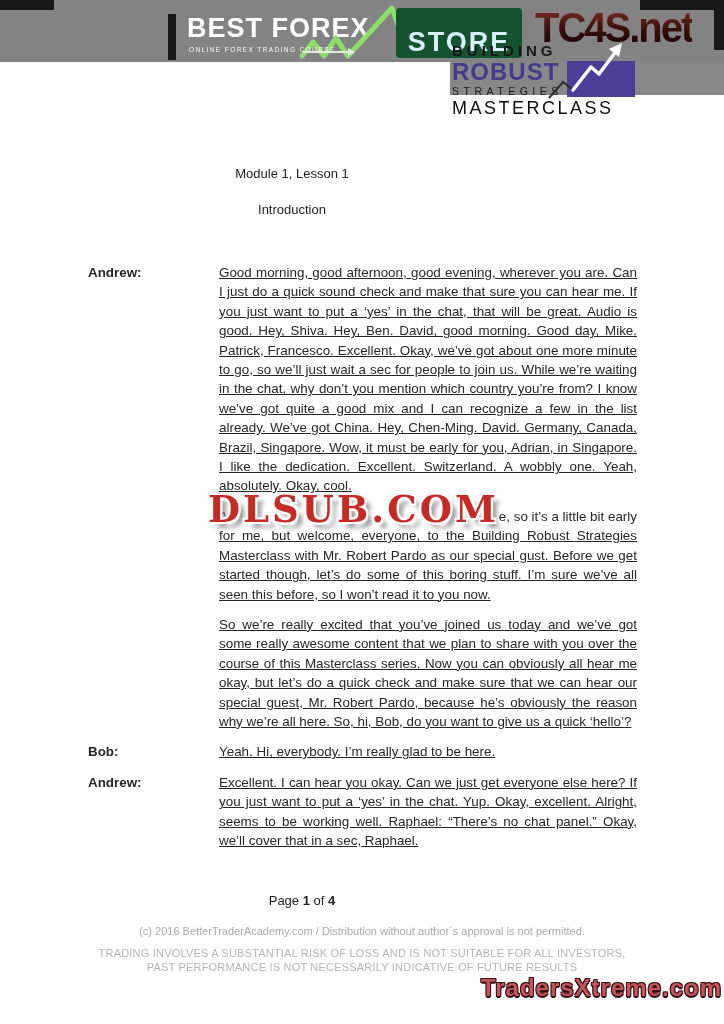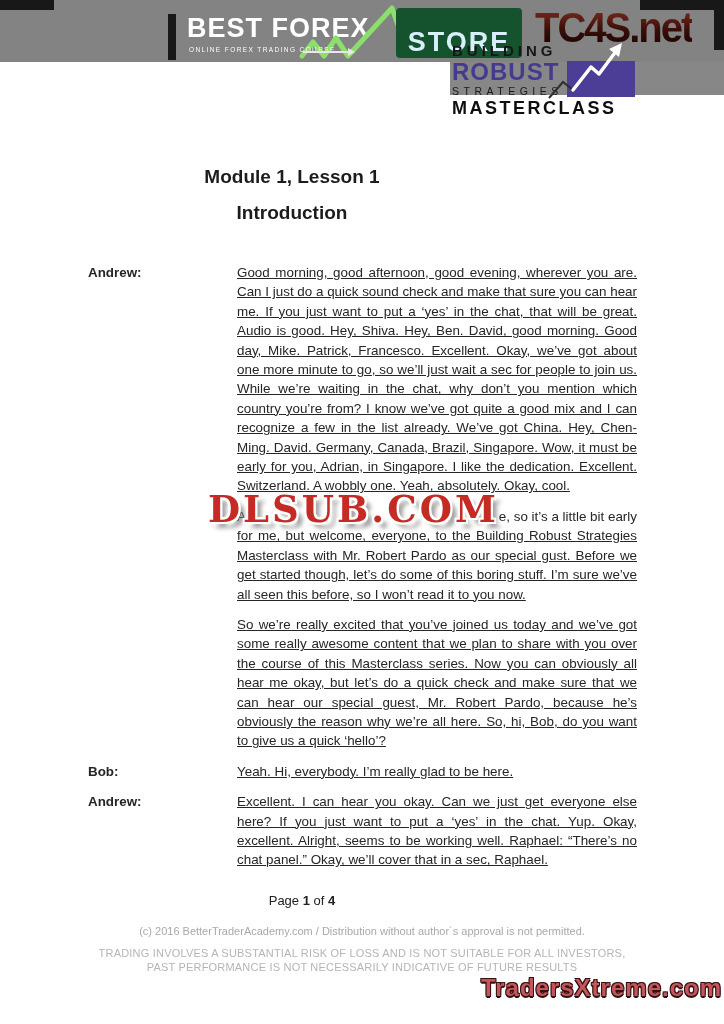--- a/index.html
+++ b/index.html
@@ -27,32 +27,32 @@
   .tc4s{left:535px;top:3px;font-size:40px;font-weight:bold;letter-spacing:-2px;
         transform:scaleY(1.08);transform-origin:top left;white-space:nowrap;
         background:linear-gradient(#7d2c20 10%,#3a0e08 55%,#140303 95%);
         -webkit-background-clip:text;background-clip:text;color:transparent;}
 
   .brs{left:452px;top:42px;width:190px;color:#111;}
   .brs-building{font-size:15px;font-weight:bold;letter-spacing:4px;color:#161616;}
   .brs-robust{font-size:24px;font-weight:bold;letter-spacing:1px;color:#443a8e;
               margin-top:-1px;}
   .brs-strategies{font-size:10.5px;letter-spacing:4.5px;color:#1a1a1a;margin-top:-1px;}
-  .brs-masterclass{font-size:18px;font-weight:bold;letter-spacing:2.5px;color:#0e0e0e;
+  .brs-masterclass{font-size:18px;font-weight:normal;letter-spacing:2.5px;color:#0e0e0e;
                    margin-top:1px;white-space:nowrap;}
   .brs-square-svg{left:545px;top:40px;}
 
   
-  .title-line{left:0;width:584px;text-align:center;font-weight:bold;
-              font-size:19px;color:#1c1c1c;}
+  .title-line{left:0;width:584px;text-align:center;font-weight:normal;
+              font-size:13px;color:#1c1c1c;}
 
   
   .transcript{left:88px;top:263px;width:549px;color:#262626;font-size:13.4px;
               line-height:19.4px;}
-  .row{display:flex;margin-bottom:11px;gap:18px;}
+  .row{display:flex;margin-bottom:11px;}
   .speaker{width:131px;flex:0 0 131px;font-weight:bold;}
   .pcol{flex:1;}
   .ptext{text-align:justify;text-decoration:underline;}
   .l1{display:flex;justify-content:space-between;}
 
   
   .dlsub{left:208px;top:487px;font-family:"DejaVu Serif",serif;font-weight:bold;
          font-size:37px;letter-spacing:3px;color:#c52b24;white-space:nowrap;
          text-shadow:-2px -2px 0 #fff,2px -2px 0 #fff,-2px 2px 0 #fff,2px 2px 0 #fff,
                      0 -2px 0 #fff,0 2px 0 #fff,-2px 0 0 #fff,2px 0 0 #fff,

